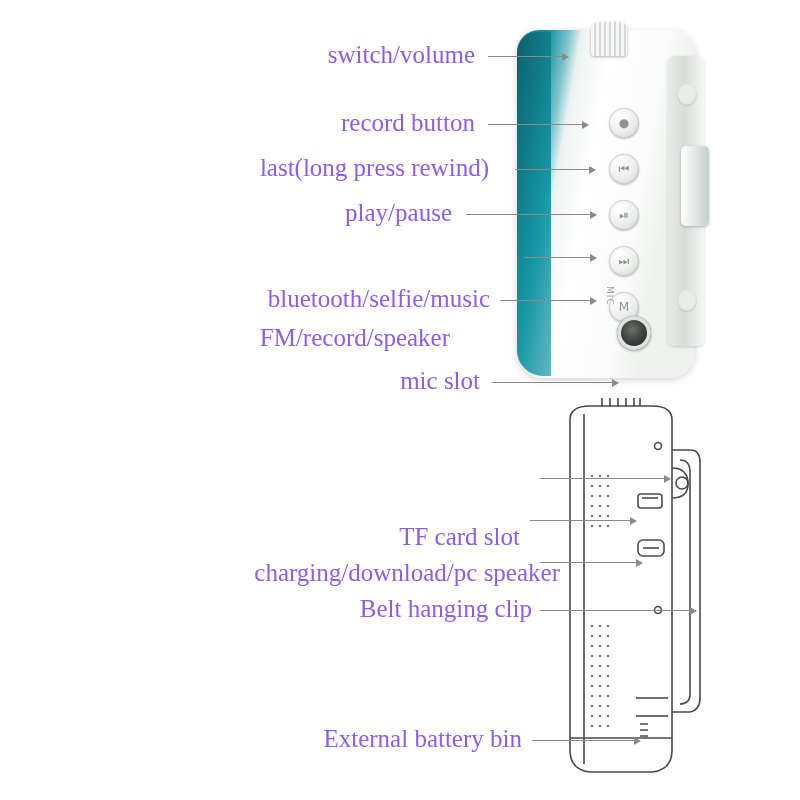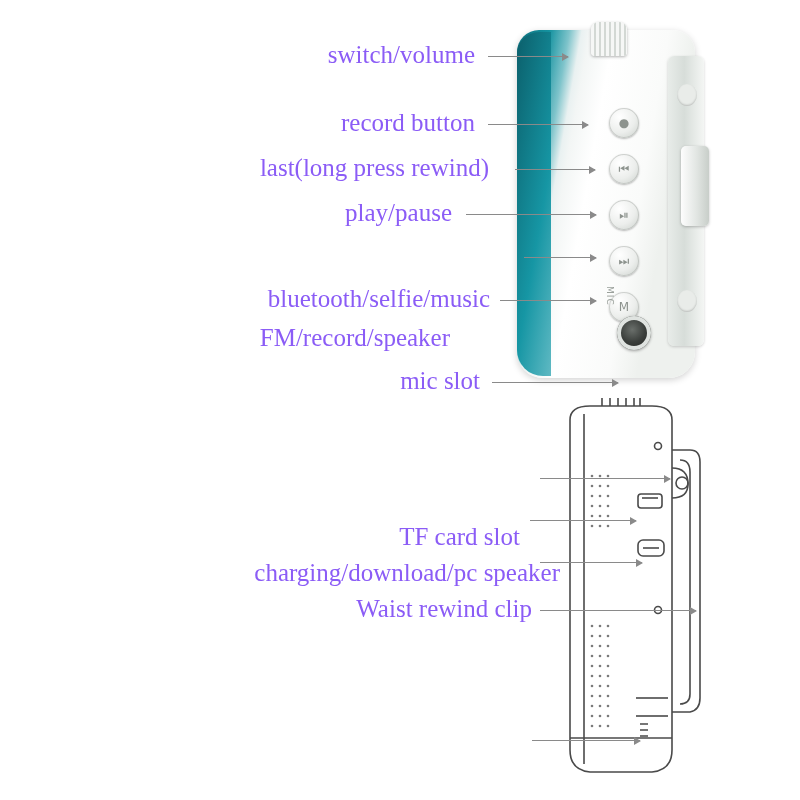--- a/index.html
+++ b/index.html
@@ -304,18 +304,19 @@
   <div class="leader" style="left:492px; top:382px; width:126px;"></div>
 
   <div class="leader" style="left:540px; top:478px; width:130px;"></div>
 
   <div class="label right-aligned" style="left:520px; top:506px;margin-top:18px;">TF card slot</div>
   <div class="leader" style="left:530px; top:520px; width:106px;"></div>
 
   <div class="label right-aligned" style="left:560px; top:548px;margin-top:12px;">charging/download/pc speaker</div>
   <div class="leader" style="left:540px; top:562px; width:102px;"></div>
 
-  <div class="label right-aligned" style="left:532px; top:596px;">Waist rewind clip</div>
+  <div class="label right-aligned" style="left:532px; top:596px;">Belt hanging clip</div>
   <div class="leader" style="left:540px; top:610px; width:156px;"></div>
 
+  <div class="label right-aligned" style="left:522px; top:726px;">External battery bin</div>
   <div class="leader" style="left:532px; top:740px; width:108px;"></div>
 
 </div>
 
 </body></html>

